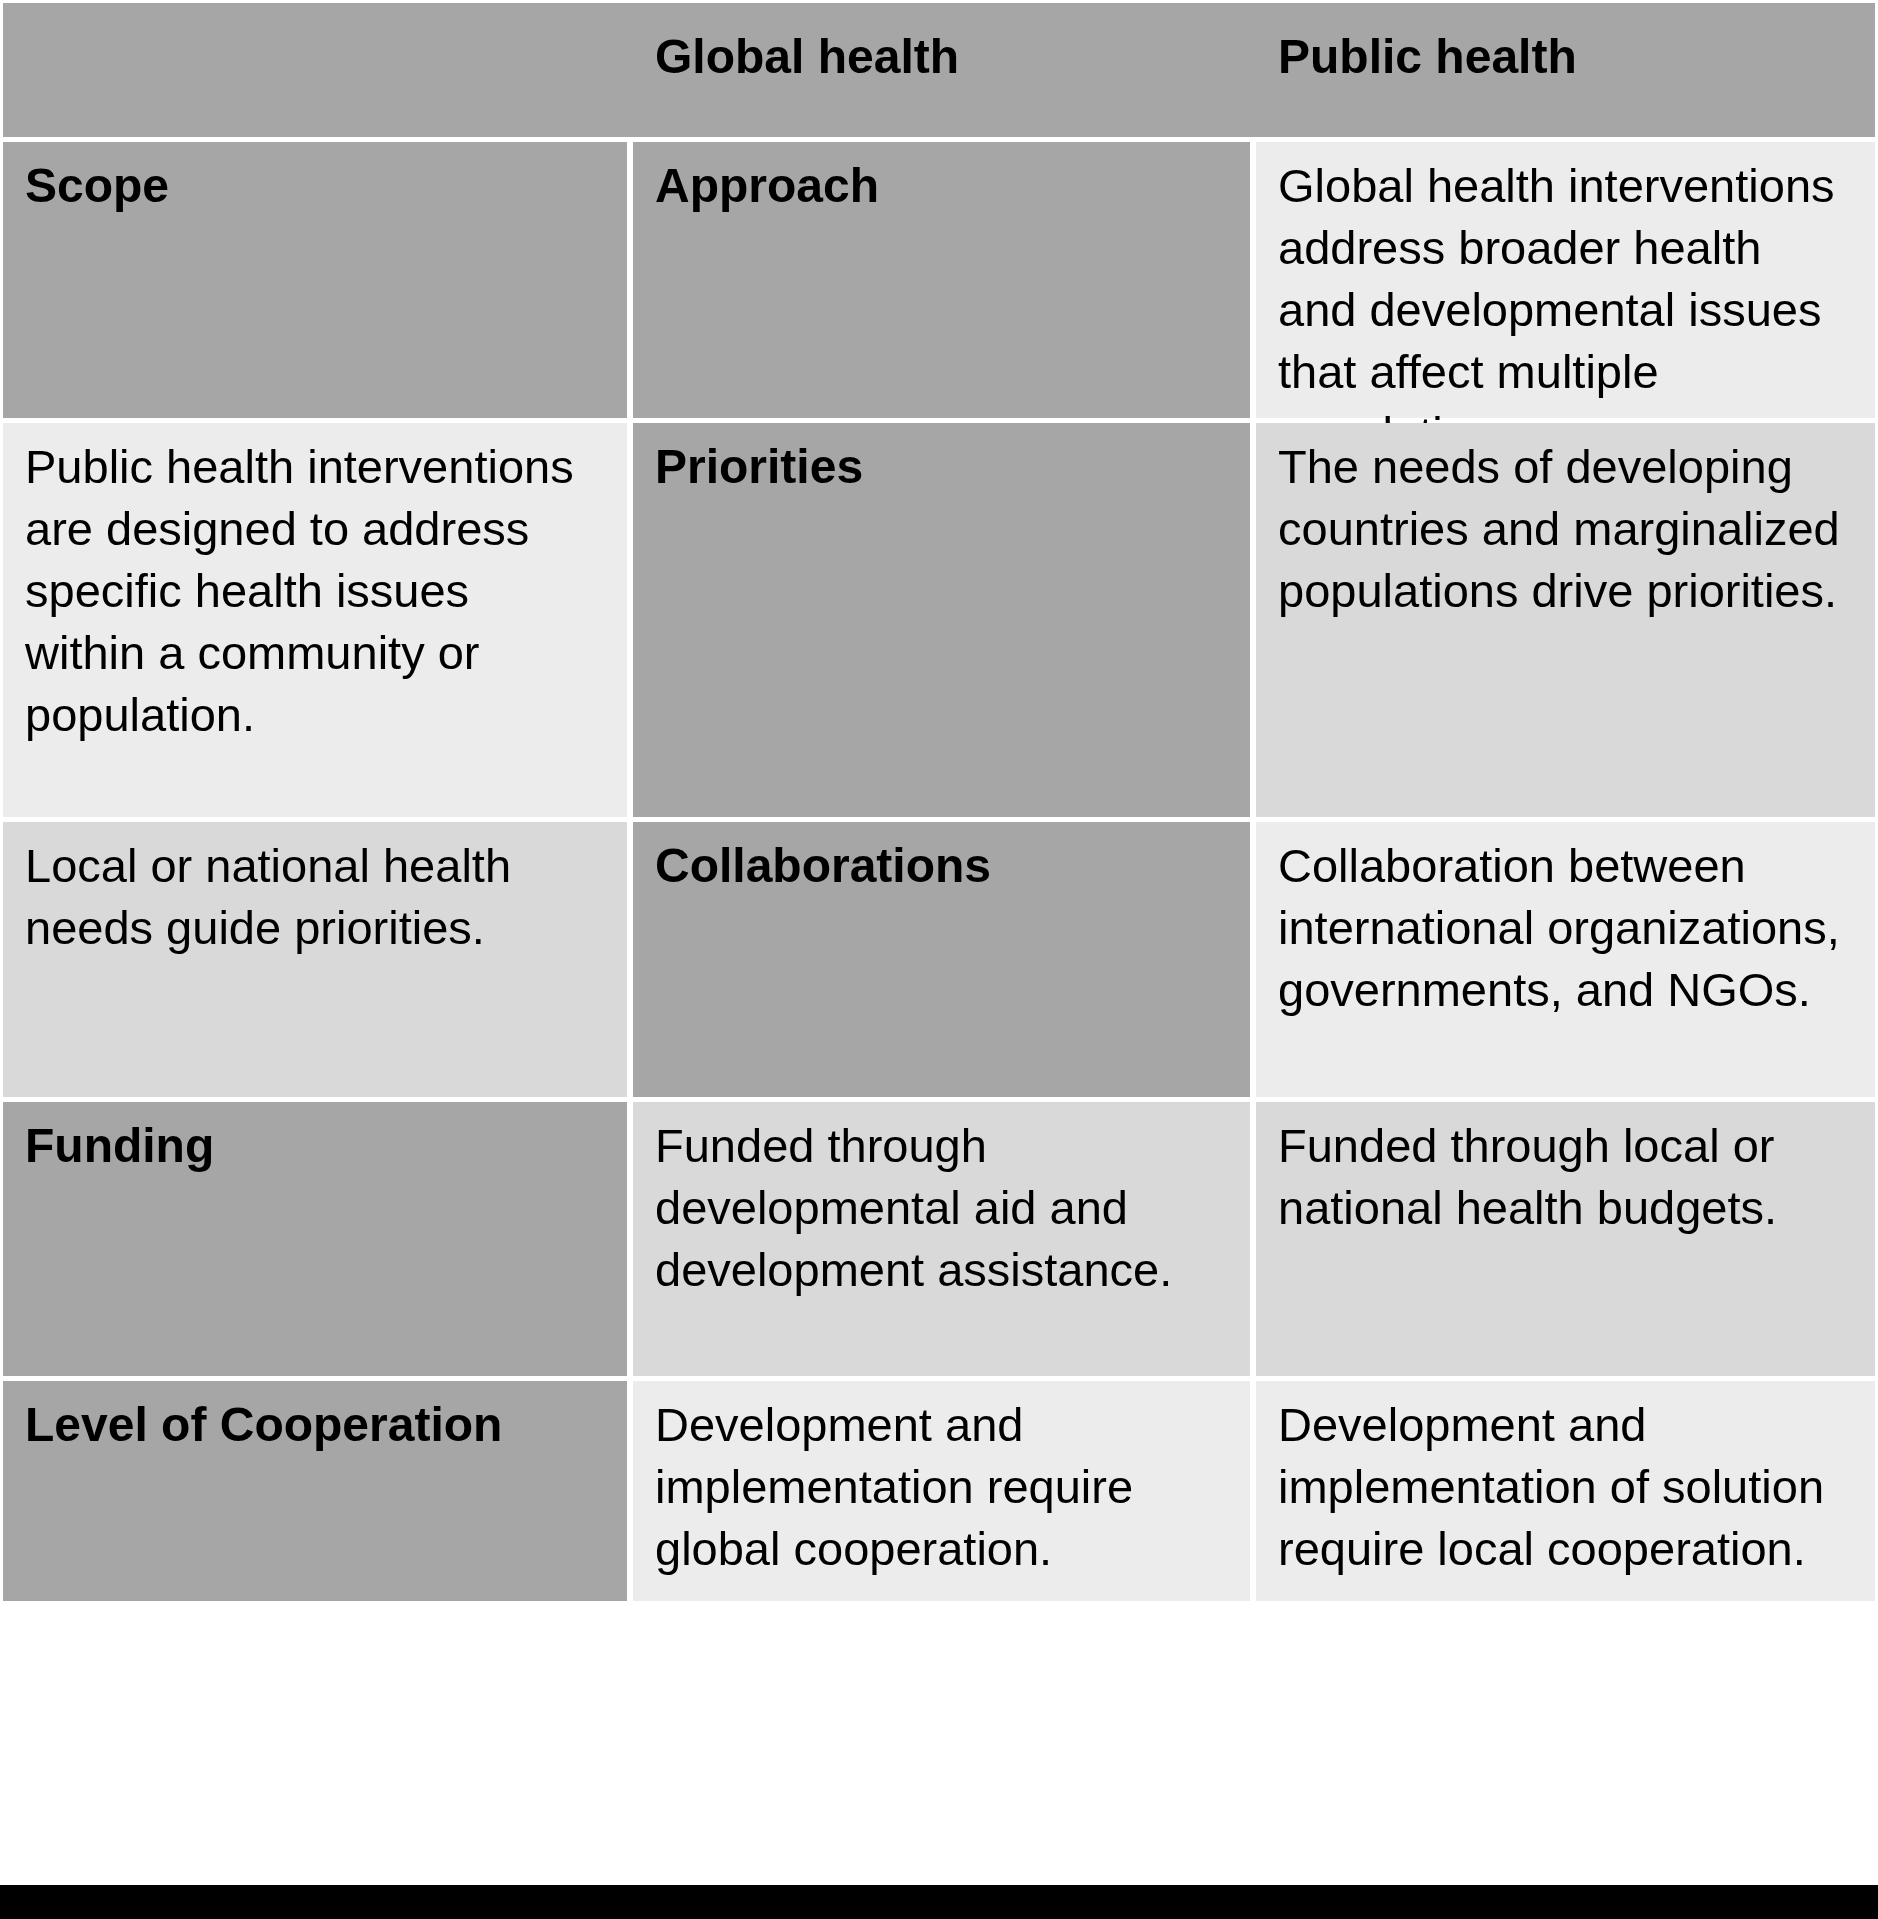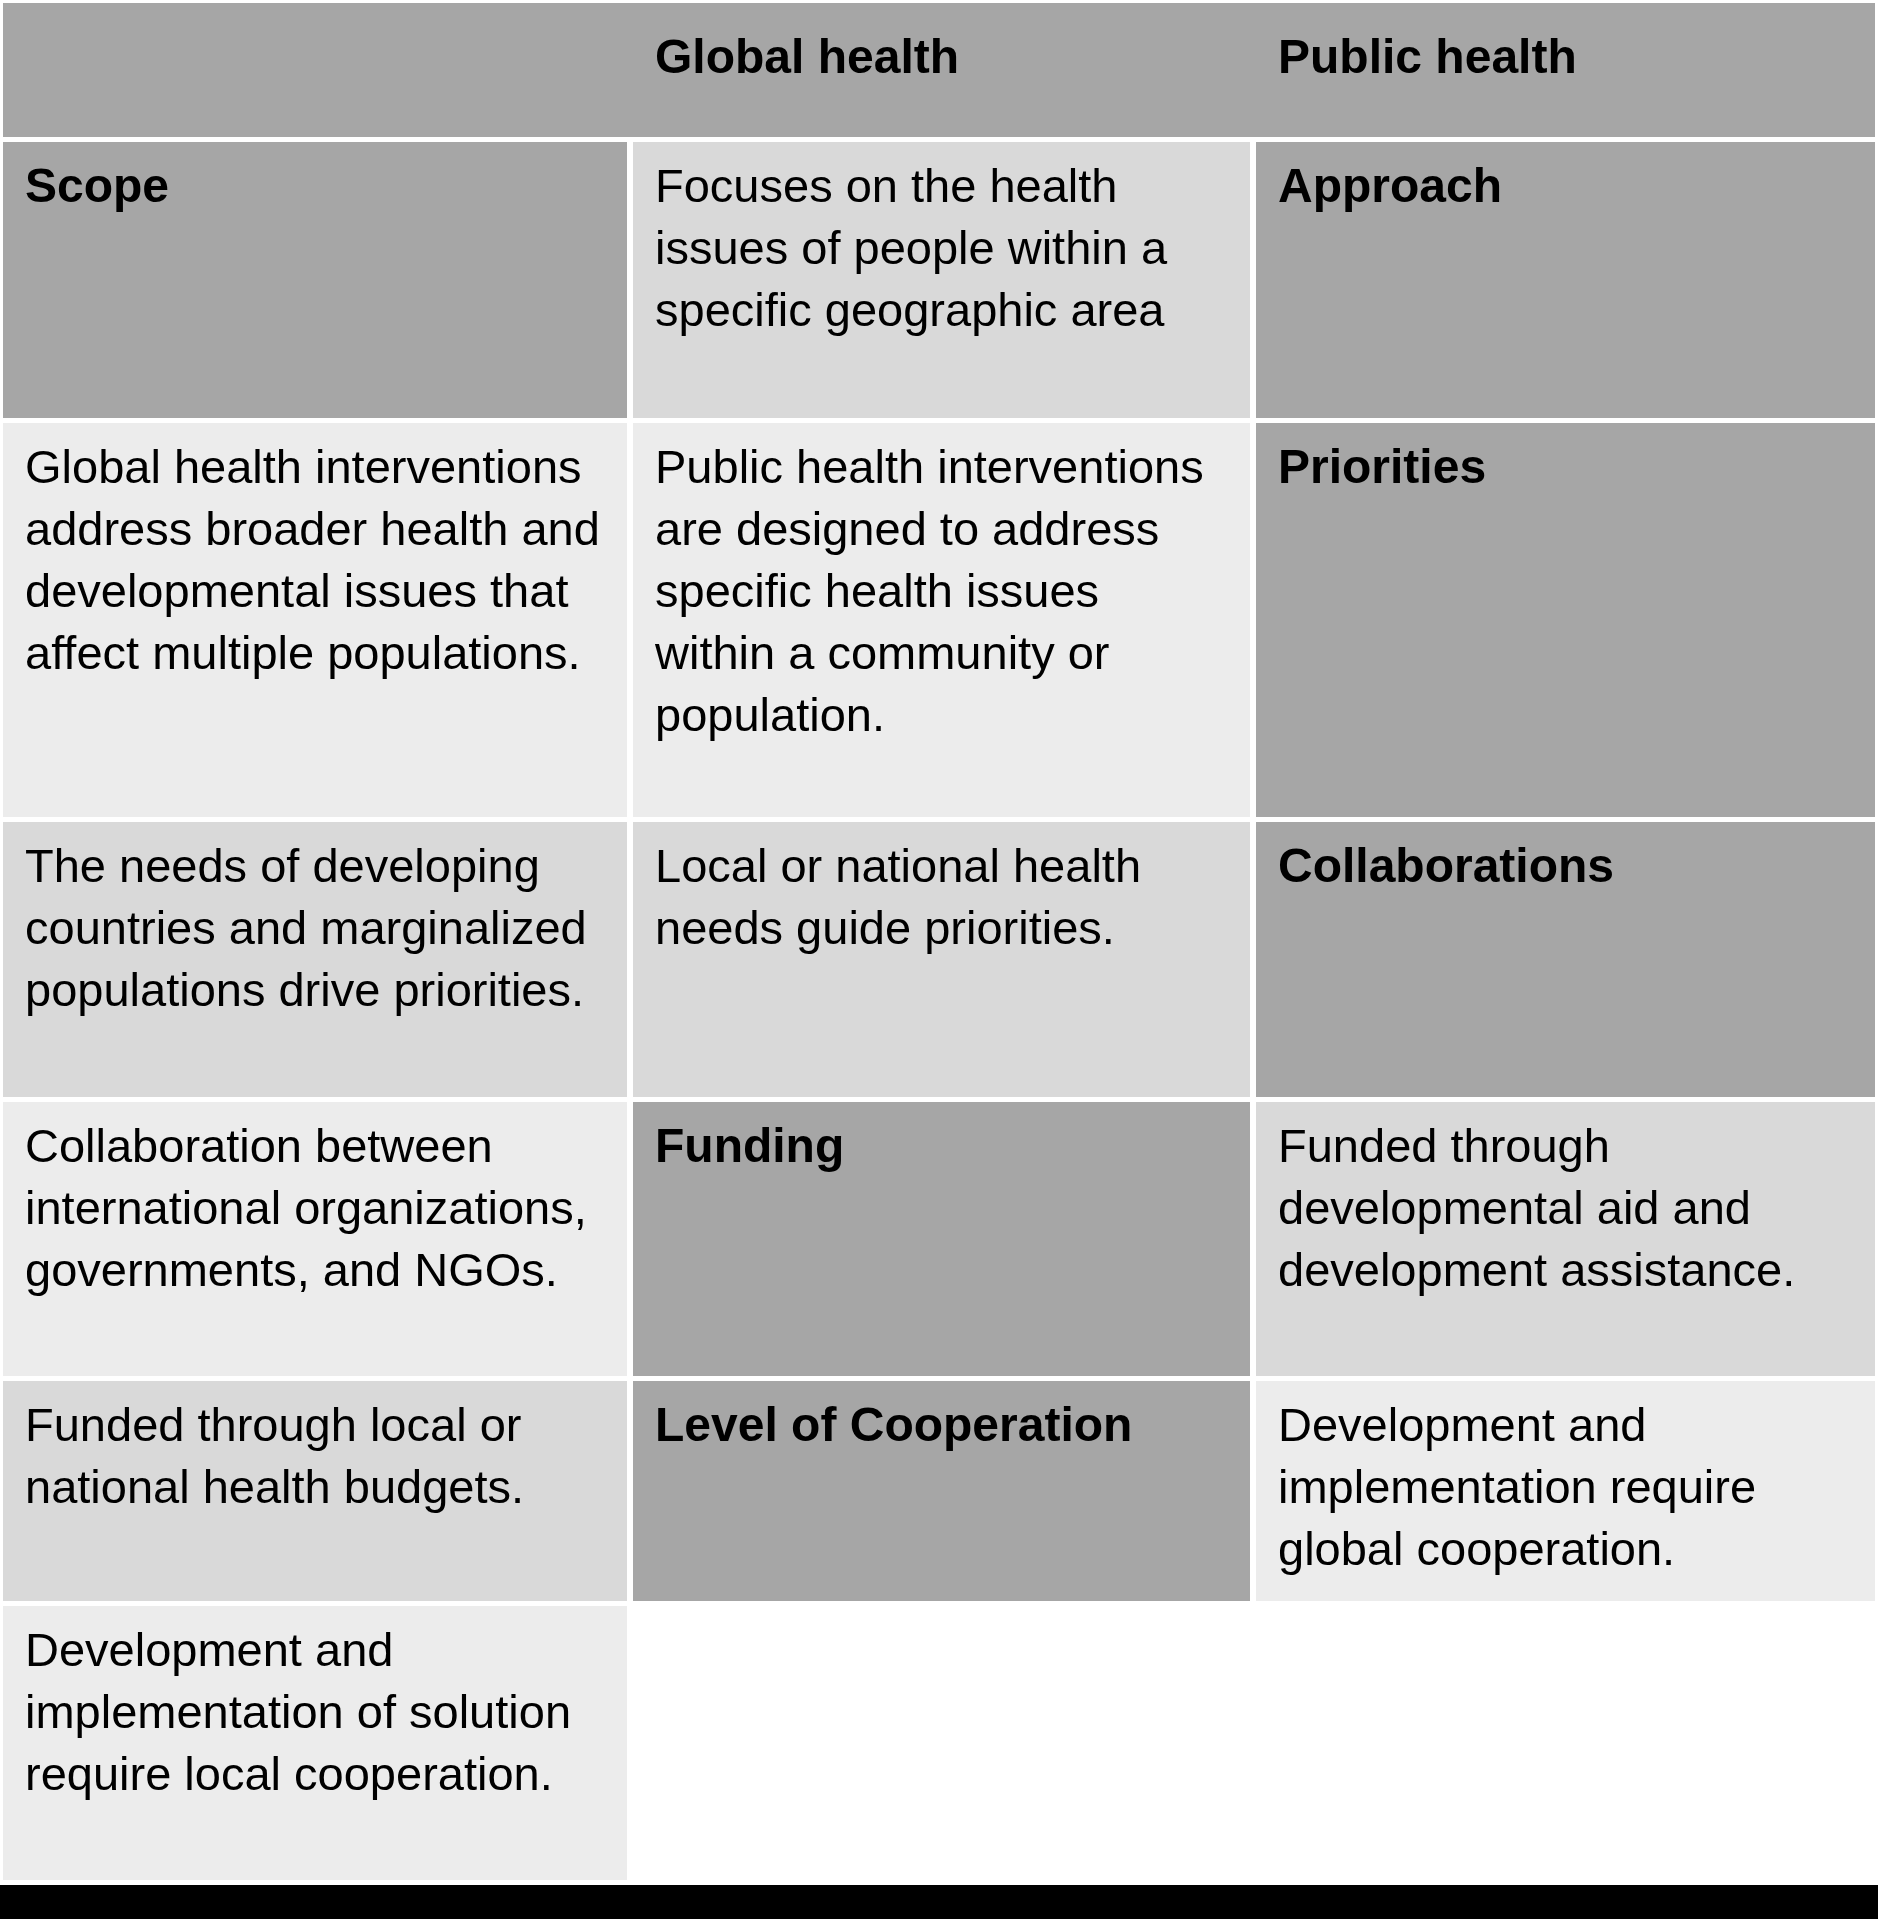--- a/index.html
+++ b/index.html
@@ -68,21 +68,20 @@
 <div class="page">
 
   <div class="header-band">
     <span class="col-header global">Global health</span>
     <span class="col-header public">Public health</span>
   </div>
 
   <div class="table-grid">
 
     <div class="cell row-label">Scope</div>
-    <div class="cell band-dark">Focuses on the health issues of people within a specific geographic area</div>
 
     <div class="cell row-label">Approach</div>
     <div class="cell band-light">Global health interventions address broader health and developmental issues that affect multiple populations.</div>
     <div class="cell band-light">Public health interventions are designed to address specific health issues within a community or population.</div>
 
     <div class="cell row-label">Priorities</div>
     <div class="cell band-dark">The needs of developing countries and marginalized populations drive priorities.</div>
     <div class="cell band-dark">Local or national health needs guide priorities.</div>
 
     <div class="cell row-label">Collaborations</div>

